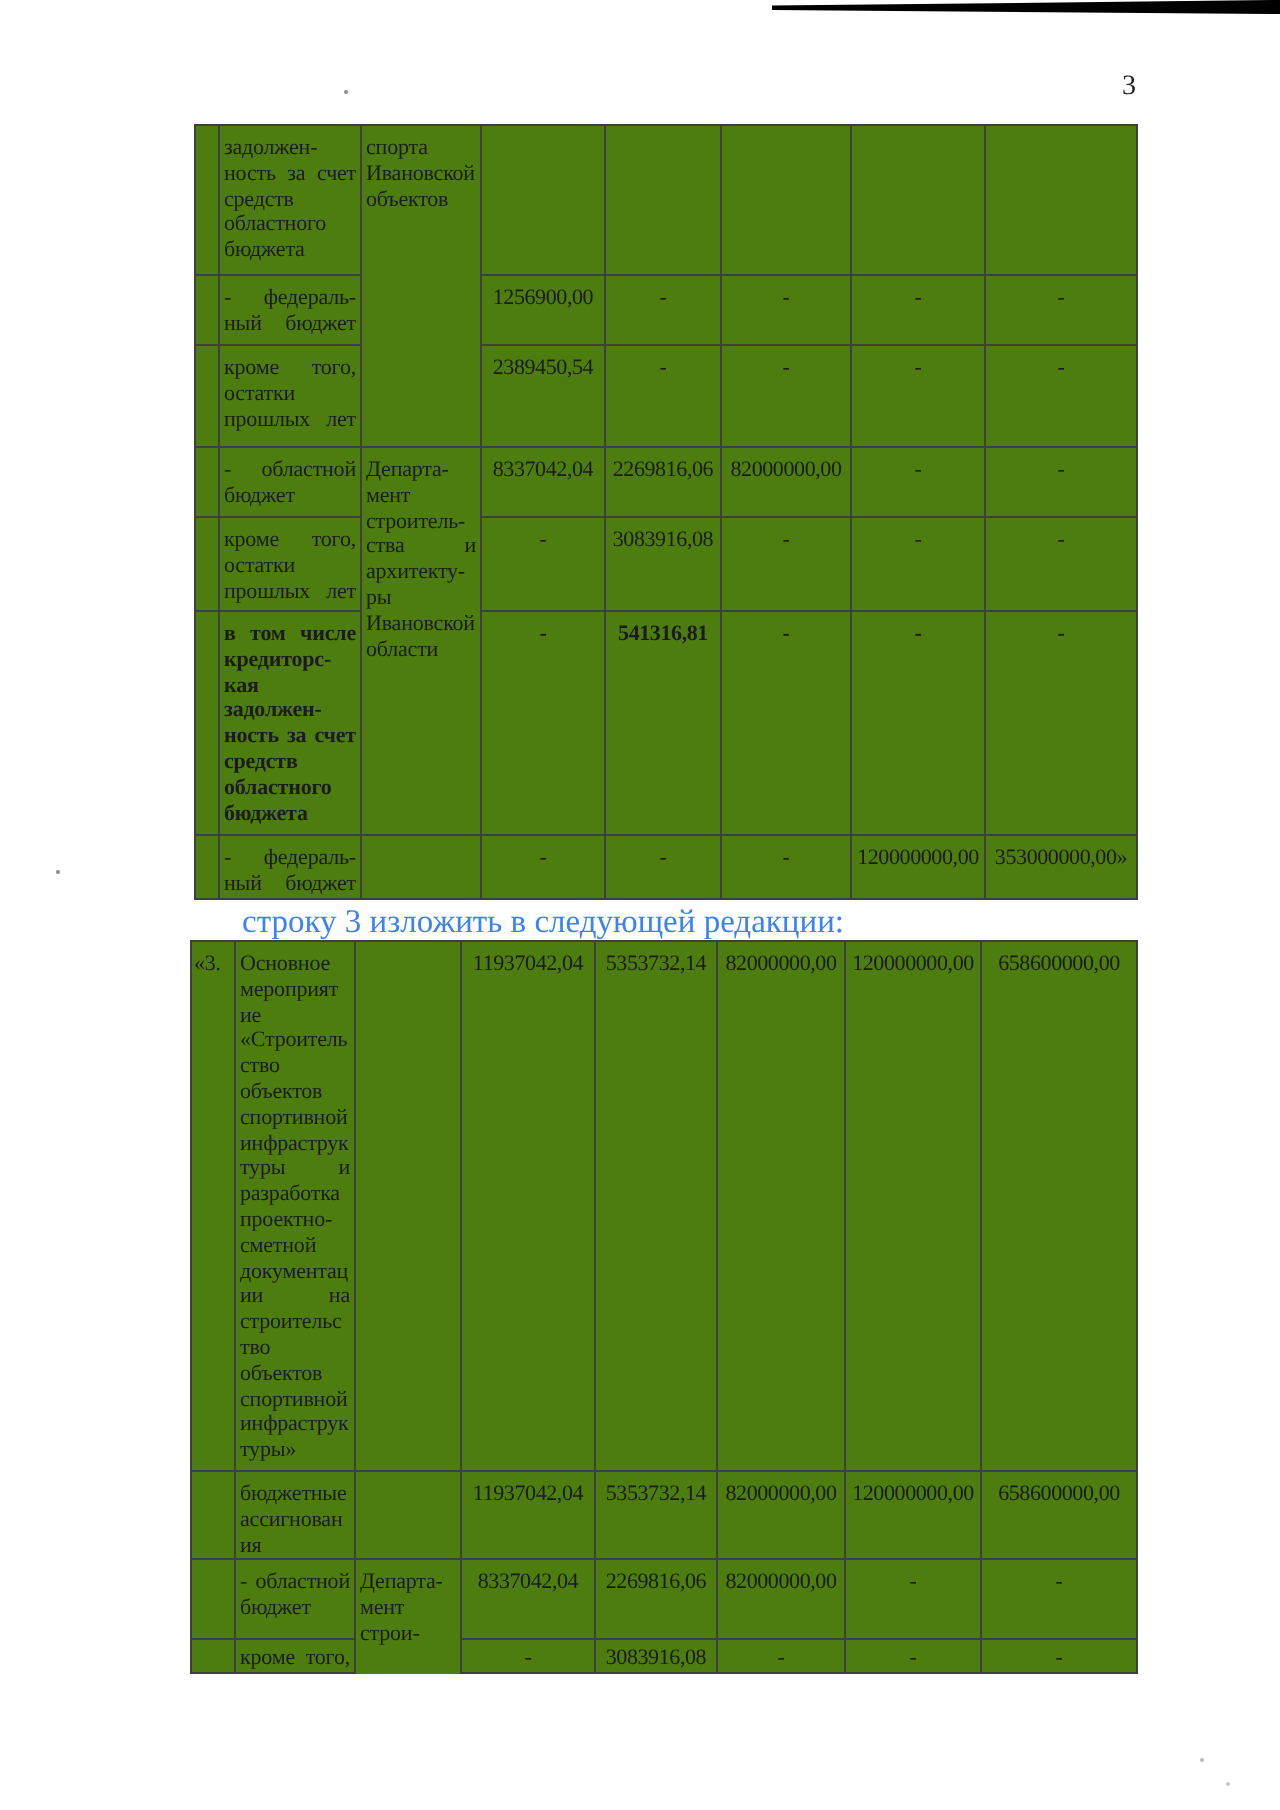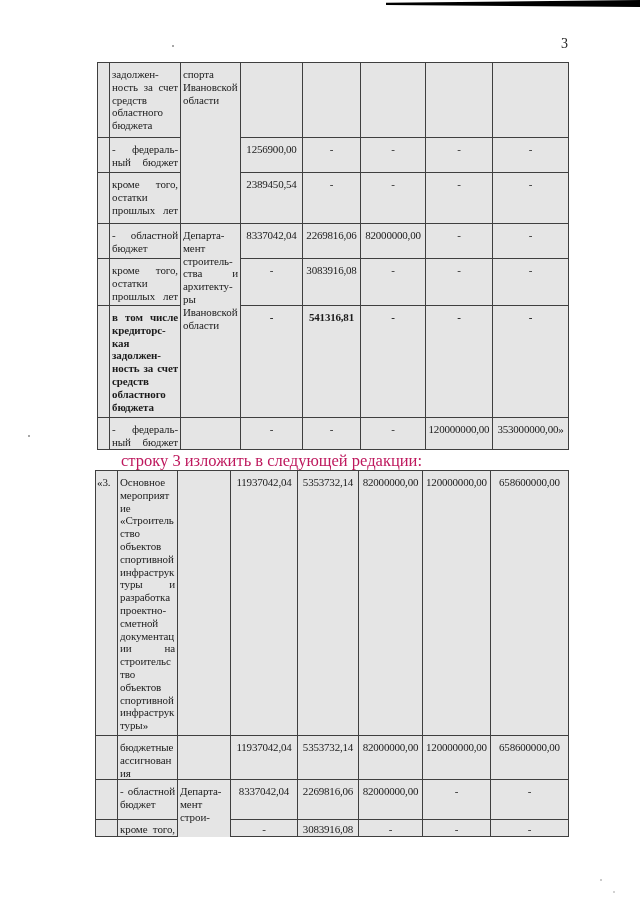--- a/index.html
+++ b/index.html
@@ -7,39 +7,39 @@
        font-family:"Liberation Serif", serif;color:#1b1b1b;}
   .page{position:absolute;inset:0;background:#ffffff;}
 
   
   .scan-line{position:absolute;left:386px;top:0;width:254px;height:8px;background:#000;
              clip-path:polygon(0 35%,100% 0%,100% 88%,0 62%);}
 
   .page-number{position:absolute;left:561px;top:36px;font-size:14px;color:#222;}
 
   
-  table.doc{border-collapse:collapse;table-layout:fixed;position:absolute;background:#e5e5e5;}
+  table.doc{border-collapse:collapse;table-layout:fixed;position:absolute;background:#4d7c0f;}
   table.t1{left:97px;top:62px;width:471px;}
   table.t2{left:95px;top:470px;width:473px;}
   td{border:1px solid #3f3f3f;vertical-align:top;padding:5px 2px 0 2px;
      font-size:11px;line-height:12.8px;letter-spacing:-0.1px;overflow:hidden;}
   td.c1{padding:5px 1px 0 1px;}
   td.txt{white-space:pre-line;text-align:justify;text-align-last:justify;word-spacing:-0.3px;}
   td.val{text-align:right;text-align-last:center;white-space:nowrap;letter-spacing:-0.2px;padding:5px 1px 0 1px;}
   td.nb{border-bottom:none;}
   tr.pt4 td{padding-top:3px;}
 
   
   .t1 tr.rA{height:75px;} .t1 tr.rB{height:35px;} .t1 tr.rC{height:51px;}
   .t1 tr.rD{height:35px;} .t1 tr.rE{height:47px;} .t1 tr.rF{height:112px;font-weight:bold;}
   .t1 tr.rG{height:30px;}
   .t2 tr.r1{height:265px;} .t2 tr.r2{height:43px;} .t2 tr.r3{height:40px;}
   .t2 tr.r4{height:17px;}
 
-  .amend-heading{position:absolute;left:121px;top:451px;font-size:16.5px;color:#be185d;
+  .amend-heading{position:absolute;left:121px;top:451px;font-size:16.5px;color:#3b82f6;
                  white-space:nowrap;}
 
   .dot{position:absolute;width:2px;height:2px;border-radius:50%;background:#8a8a8a;}
   .dot.d1{left:172px;top:45px;}
   .dot.d2{left:28px;top:435px;}
   .dot.d3{left:600px;top:879px;opacity:.6;}
   .dot.d4{left:613px;top:891px;opacity:.5;}
 </style>
 </head>
 <body>
@@ -63,21 +63,21 @@
     <tbody>
       <tr class="rA">
         <td class="c1"></td>
         <td class="txt">задолжен-
 ность за счет
 средств
 областного
 бюджета</td>
         <td class="txt" rowspan="3">спорта
 Ивановской
-области</td>
+объектов</td>
         <td class="val"></td>
         <td class="val"></td>
         <td class="val"></td>
         <td class="val"></td>
         <td class="val"></td>
       </tr>
       <tr class="rB">
         <td class="c1"></td>
         <td class="txt">- федераль-
 ный бюджет</td>

